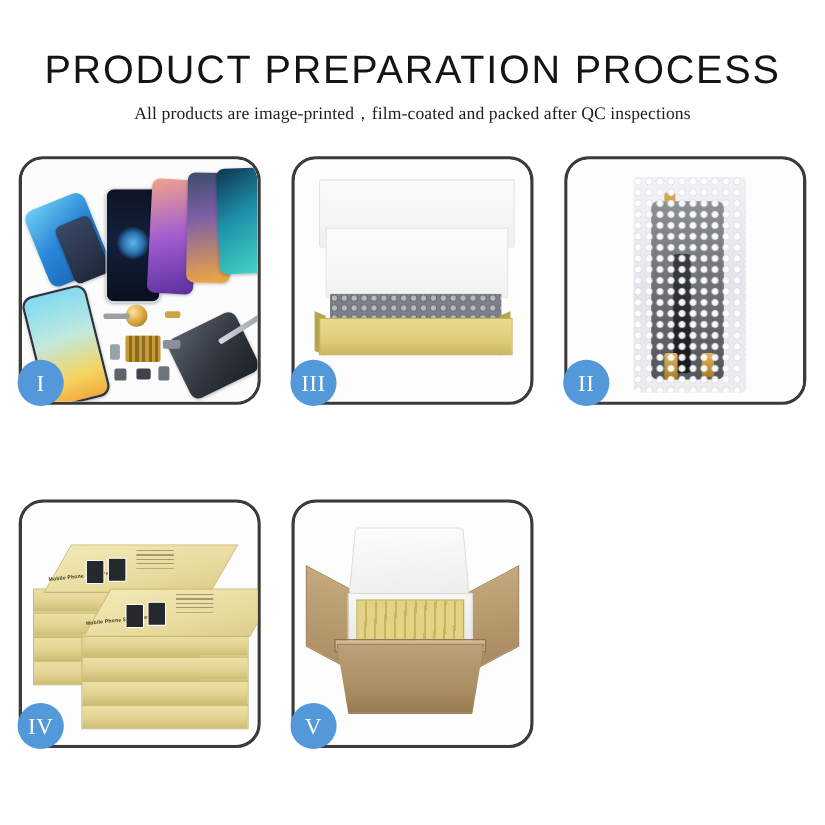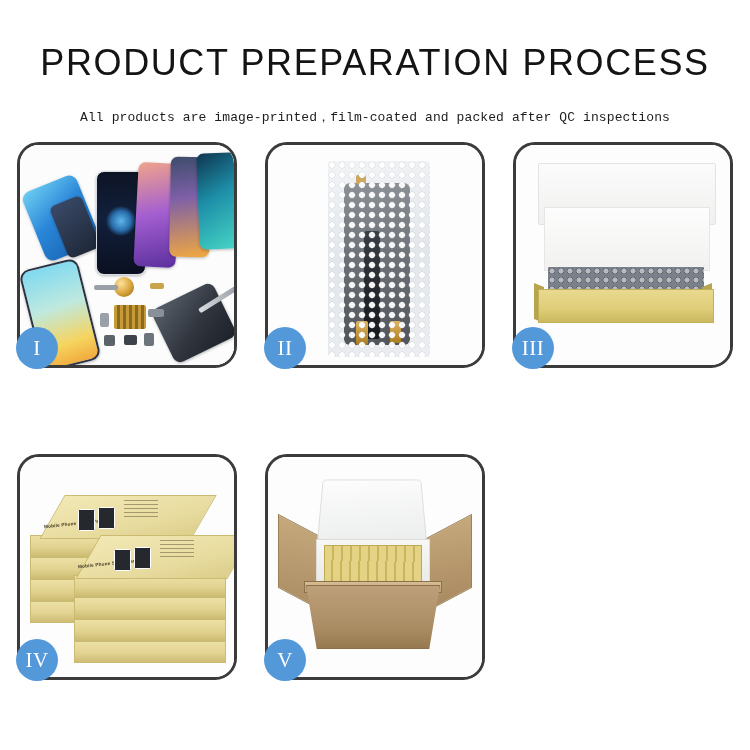--- a/index.html
+++ b/index.html
@@ -28,24 +28,24 @@
     padding-top: 42px;
     font-family: "Liberation Sans", sans-serif;
     font-size: 36px;
     font-weight: 400;
     letter-spacing: 1.6px;
     color: #141414;
     line-height: 42px;
     white-space: nowrap;
   }
   .subtitle {
-    margin: 14px;
+    margin: 0;
     padding-top: 10px;
-    font-family: Liberation Mono, monospace;
-    font-size: 13px;
+    font-family: Liberation Serif, serif;
+    font-size: 16px;
     font-weight: 400;
     letter-spacing: 0.1px;
     color: #1d1d1d;
     line-height: 20px;
     white-space: nowrap;
   }
 
   
   .grid {
     position: absolute;
@@ -447,45 +447,45 @@
         <div class="chip" style="left:128px;top:164px;width:16px;height:8px;background:#8a9099;"></div>
         <div class="tool"></div>
       </div>
     </div>
     <div class="badge">I</div>
   </div>
 
   <div class="panel">
     <div class="panel-clip">
       <div class="stage">
+        <div class="p3-lid"></div>
+        <div class="p3-foam"></div>
+        <div class="p3-parts"></div>
+        <div class="p3-left"></div>
+        <div class="p3-right"></div>
+        <div class="p3-front"></div>
+      </div>
+    </div>
+    <div class="badge">III</div>
+  </div>
+
+  <div class="panel">
+    <div class="panel-clip">
+      <div class="stage">
         <div class="p2-bag">
           <div class="p2-part"></div>
           <div class="p2-flex"></div>
           <div class="p2-gold1"></div>
           <div class="p2-gold2"></div>
           <div class="p2-tab"></div>
           <div class="p2-bubbles"></div>
         </div>
       </div>
     </div>
     <div class="badge">II</div>
-  </div>
-
-  <div class="panel">
-    <div class="panel-clip">
-      <div class="stage">
-        <div class="p3-lid"></div>
-        <div class="p3-foam"></div>
-        <div class="p3-parts"></div>
-        <div class="p3-left"></div>
-        <div class="p3-right"></div>
-        <div class="p3-front"></div>
-      </div>
-    </div>
-    <div class="badge">III</div>
   </div>
 
   <div class="panel">
     <div class="panel-clip">
       <div class="stage">
         <div class="p4-wrap">
 
           <div class="p4-box" style="left:2px;  top:56px;"></div>
           <div class="p4-box" style="left:2px;  top:78px;"></div>
           <div class="p4-box" style="left:2px;  top:100px;"></div>

